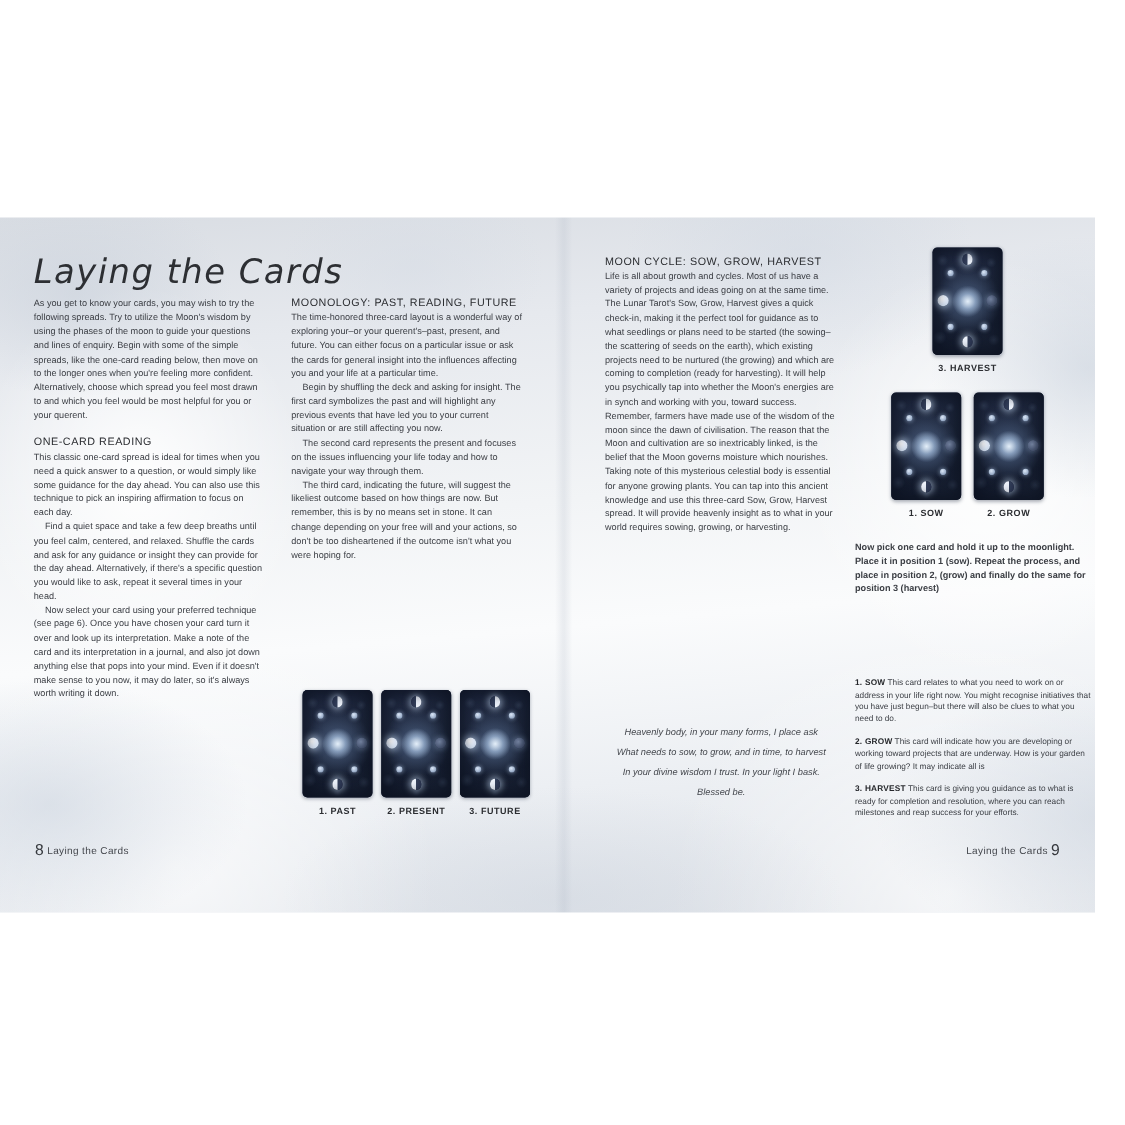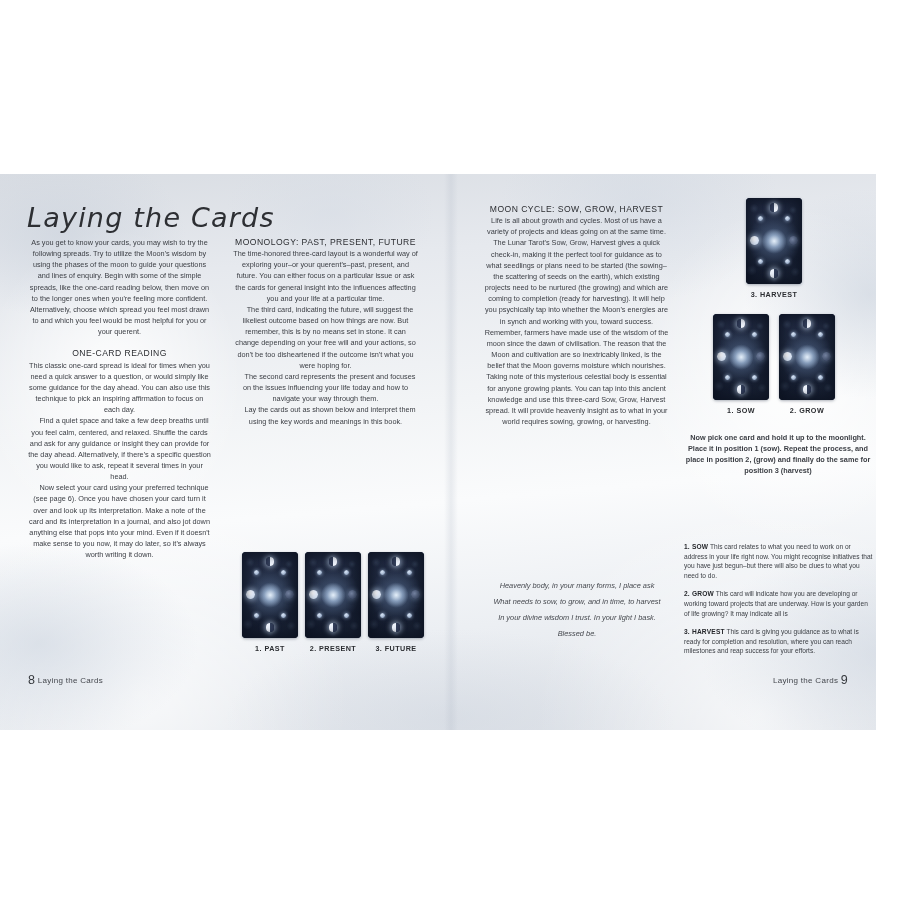--- a/index.html
+++ b/index.html
@@ -79,21 +79,21 @@
     letter-spacing: 0.45px;
     color: #2b2d31;
     margin: 0 0 2px 0;
     font-weight: 400;
   }
   .col {
     position: absolute;
     font-size: 7.3px;
     line-height: 11.15px;
     color: #3b3e44;
-    text-align: center;
+    text-align: left;
   }
   .col p {
     margin: 0;
   }
   .col p.ind {
     text-indent: 9px;
   }
 
   .verse {
     position: absolute;
@@ -243,25 +243,25 @@
       <div class="col" style="left:27px; top:63px; width:185px;">
         <p>As you get to know your cards, you may wish to try the following spreads. Try to utilize the Moon's wisdom by using the phases of the moon to guide your questions and lines of enquiry. Begin with some of the simple spreads, like the one-card reading below, then move on to the longer ones when you're feeling more confident. Alternatively, choose which spread you feel most drawn to and which you feel would be most helpful for you or your querent.</p>
 
         <p class="sec-head" style="margin-top:11px;">ONE-CARD READING</p>
         <p>This classic one-card spread is ideal for times when you need a quick answer to a question, or would simply like some guidance for the day ahead. You can also use this technique to pick an inspiring affirmation to focus on each day.</p>
         <p class="ind">Find a quiet space and take a few deep breaths until you feel calm, centered, and relaxed. Shuffle the cards and ask for any guidance or insight they can provide for the day ahead. Alternatively, if there's a specific question you would like to ask, repeat it several times in your head.</p>
         <p class="ind">Now select your card using your preferred technique (see page 6). Once you have chosen your card turn it over and look up its interpretation. Make a note of the card and its interpretation in a journal, and also jot down anything else that pops into your mind. Even if it doesn't make sense to you now, it may do later, so it's always worth writing it down.</p>
       </div>
 
       <div class="col" style="left:233px; top:63px; width:185px;">
-        <p class="sec-head">MOONOLOGY: PAST, PRESENT, FUTURE</p>
+        <p class="sec-head">MOONOLOGY: PAST, READING, FUTURE</p>
         <p>The time-honored three-card layout is a wonderful way of exploring your–or your querent's–past, present, and future. You can either focus on a particular issue or ask the cards for general insight into the influences affecting you and your life at a particular time.</p>
+        <p class="ind">Begin by shuffling the deck and asking for insight. The first card symbolizes the past and will highlight any previous events that have led you to your current situation or are still affecting you now.</p>
+        <p class="ind">The second card represents the present and focuses on the issues influencing your life today and how to navigate your way through them.</p>
         <p class="ind">The third card, indicating the future, will suggest the likeliest outcome based on how things are now. But remember, this is by no means set in stone. It can change depending on your free will and your actions, so don't be too disheartened if the outcome isn't what you were hoping for.</p>
-        <p class="ind">The second card represents the present and focuses on the issues influencing your life today and how to navigate your way through them.</p>
-        <p class="ind">Lay the cards out as shown below and interpret them using the key words and meanings in this book.</p>
       </div>
 
       <div class="card" style="left:242px; top:378px; width:56px; height:86px;">
         <div class="art"></div>
         <div class="swirl"></div>
         <div class="rays">
             <i style="transform: rotate(0deg);"></i>
             <i style="transform: rotate(30deg);"></i>
             <i style="transform: rotate(60deg);"></i>
             <i style="transform: rotate(90deg);"></i>

